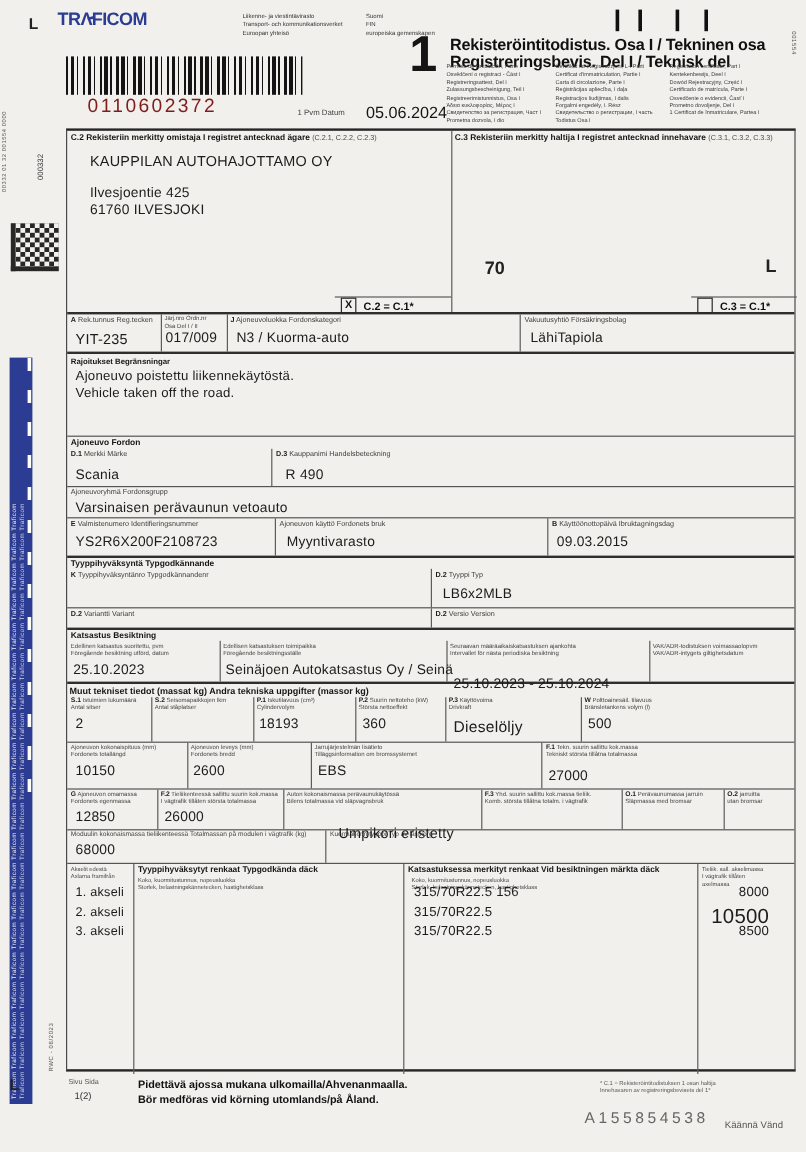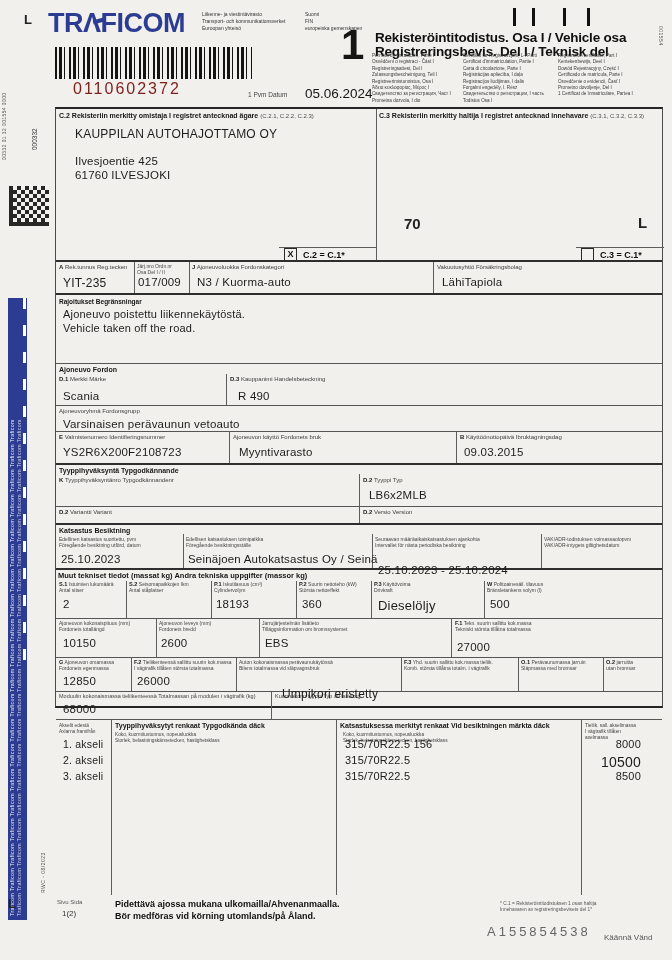--- a/index.html
+++ b/index.html
@@ -17,23 +17,23 @@
   .shdr .refs{font-weight:normal;font-size:6px;color:#4a4a4a}
   .row{position:absolute;left:0;right:0;border-bottom:1px solid #555}
   .row.hv{border-bottom:2px solid #2e2e2e}
   .row.nb{border-bottom:none}
   .vl{position:absolute;top:0;bottom:0;width:1px;background:#5c5c5c}
   .vertup{writing-mode:vertical-rl;transform:rotate(180deg)}
   .vertdn{writing-mode:vertical-rl}
   .cb{position:absolute;width:13px;height:13px;border:1.5px solid #2a2a2a;font-size:9px;
       font-weight:bold;text-align:center;line-height:11px;color:#111}
   .cbl{position:absolute;font-size:9px;font-weight:bold;color:#0e0e0e;white-space:nowrap}
-  .form{position:absolute;left:55px;top:107px;width:608px;height:601px;
+  .form{position:absolute;left:55px;top:107px;width:608px;height:786px;
         border:1px solid #4a4a4a;border-top:2px solid #262626;border-bottom:2px solid #262626}
-  .logo{position:absolute;left:48px;top:8px;font-size:27px;font-weight:800;color:#2c3c92;
+  .logo{position:absolute;left:48px;top:8px;font-size:15px;font-weight:800;color:#2c3c92;
         letter-spacing:-.5px;white-space:nowrap}
   .logo-a{position:relative;display:inline-block}
   .logo-a::after{content:"";position:absolute;left:58%;top:36%;width:62%;height:13%;
         background:#2c3c92;transform:rotate(-16deg)}
   .bigone{position:absolute;left:341px;top:24px;font-size:42px;font-weight:800;color:#151515;line-height:1}
   .title{position:absolute;font-size:13.5px;font-weight:bold;color:#101010;letter-spacing:-.2px;white-space:nowrap}
   .langs{position:absolute;top:53px;font-size:4.6px;line-height:6.4px;color:#3c3c3c;white-space:pre-line}
   .barcode{position:absolute;left:55px;top:47px;width:197px;height:32px;
       background:repeating-linear-gradient(90deg,#141414 0 2px,transparent 2px 4px,#141414 4px 7px,
       transparent 7px 9px,#141414 9px 10px,transparent 10px 14px)}
@@ -66,21 +66,21 @@
 europeiska gemenskapen</div>
 
   <div class="tick" style="left:513px"></div>
   <div class="tick" style="left:532px"></div>
   <div class="tick" style="left:563px"></div>
   <div class="tick" style="left:587px"></div>
 
   <div class="abs vertdn tinygray" style="left:658px;top:26px;height:45px">001554</div>
 
   <div class="bigone">1</div>
-  <div class="title" style="left:375px;top:30px">Rekisteröintitodistus. Osa I / Vehicle osa</div>
+  <div class="title" style="left:375px;top:30px">Rekisteröintitodistus. Osa I / Tekninen osa</div>
   <div class="title" style="left:375px;top:44px">Registreringsbevis. Del I / Teknisk del</div>
 
   <div class="langs" style="left:372px;width:90px">Permiso de circulación, Parte I
 Osvědčení o registraci - Část I
 Registreringsattest, Del I
 Zulassungsbescheinigung, Teil I
 Registreerimistunnistus, Osa I
 Άδεια κυκλοφορίας, Μέρος I
 Свидетелство за регистрация, Част I
 Prometna dozvola, I dio</div>
@@ -307,21 +307,21 @@
 
     <div class="val" style="left:7px;top:629px;font-size:10.5px">1. akseli</div>
     <div class="val" style="left:7px;top:645px;font-size:10.5px">2. akseli</div>
     <div class="val" style="left:7px;top:661px;font-size:10.5px">3. akseli</div>
 
     <div class="val" style="left:289px;top:629px;font-size:11px">315/70R22.5 156</div>
     <div class="val" style="left:289px;top:645px;font-size:11px">315/70R22.5</div>
     <div class="val" style="left:289px;top:661px;font-size:11px">315/70R22.5</div>
 
     <div class="val" style="left:505px;top:629px;width:80px;text-align:right;font-size:11px">8000</div>
-    <div class="val" style="left:505px;top:645px;width:80px;text-align:right;font-size:14px">10500</div>
+    <div class="val" style="left:505px;top:645px;width:80px;text-align:right;font-size:17px">10500</div>
     <div class="val" style="left:505px;top:661px;width:80px;text-align:right;font-size:11px">8500</div>
   </div>
 
   <div class="abs" style="left:8px;top:896px;font-size:13px;font-weight:bold">L</div>
   <div class="abs" style="left:57px;top:899px;font-size:6px;color:#555">Sivu Sida</div>
   <div class="abs" style="left:62px;top:909px;font-size:8px;color:#333">1(2)</div>
   <div class="abs" style="left:115px;top:899px;font-size:9px;font-weight:bold;color:#111">Pidettävä ajossa mukana ulkomailla/Ahvenanmaalla.</div>
   <div class="abs" style="left:115px;top:911px;font-size:9px;font-weight:bold;color:#111">Bör medföras vid körning utomlands/på Åland.</div>
   <div class="abs" style="left:500px;top:901px;width:160px;font-size:4.8px;line-height:5.8px;color:#555;white-space:pre-line">* C.1 = Rekisteröintitodistuksen 1 osan haltija
 Innehavaren av registreringsbevisets del 1*</div>

